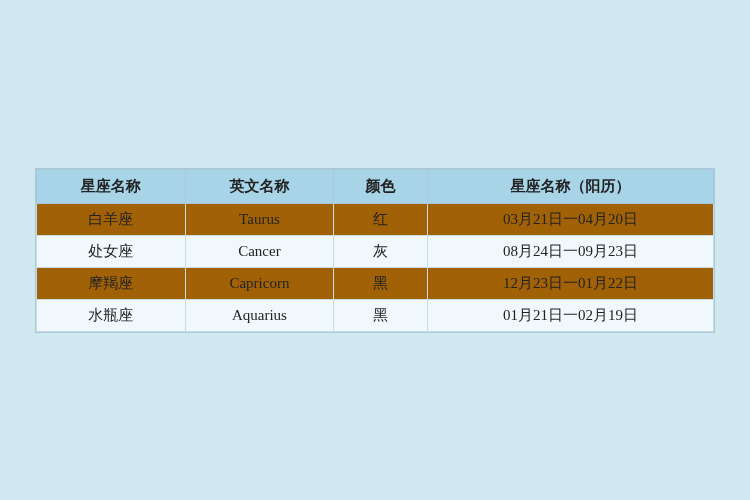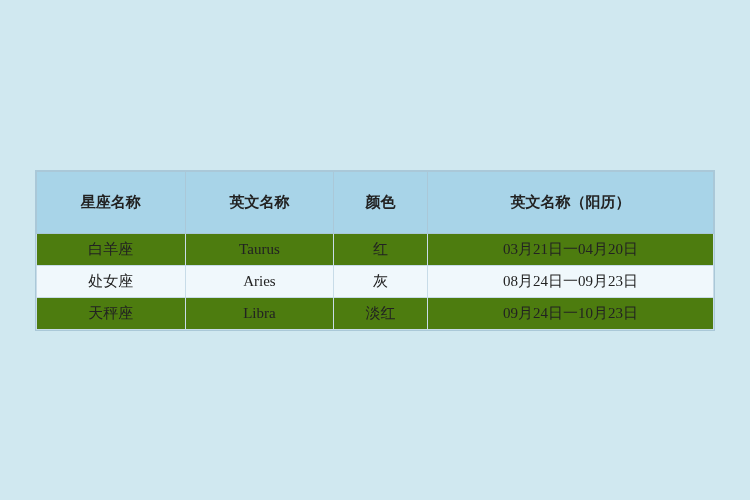--- a/index.html
+++ b/index.html
@@ -18,63 +18,69 @@
       border: 1px solid #aac8d8;
       width: 680px;
     }
     table {
       width: 100%;
       border-collapse: collapse;
     }
     thead tr th {
       background: #a8d4e8;
       border: 1px solid #aac8d8;
-      padding: 21px 10px;
+      padding: 7px 10px;
       text-align: center;
       font-weight: bold;
       color: #222;
     }
     tbody tr td {
       border: 1px solid #c8dce8;
       padding: 6px 10px;
       text-align: center;
       color: #222;
-      background: #4d7c0f;
+      background: #a16207;
     }
     tbody tr:nth-child(even) td {
       background: #f0f8fc;
     }
   </style>
 </head>
 <body>
 
 <div class="table-wrapper">
   <table>
     <thead>
       <tr>
       <th>星座名称</th>
           <th>英文名称</th>
           <th>颜色</th>
-          <th>英文名称（阳历）</th>
+          <th>星座名称（阳历）</th>
         </tr>
     </thead>
     <tbody>
     <tr>
           <td>白羊座</td>
           <td>Taurus</td>
           <td>红</td>
           <td>03月21日一04月20日</td>
         </tr>
         <tr>
           <td>处女座</td>
-          <td>Aries</td>
+          <td>Cancer</td>
           <td>灰</td>
           <td>08月24日一09月23日</td>
         </tr>
         <tr>
-          <td>天秤座</td>
-          <td>Libra</td>
-          <td>淡红</td>
-          <td>09月24日一10月23日</td>
+          <td>摩羯座</td>
+          <td>Capricorn</td>
+          <td>黑</td>
+          <td>12月23日一01月22日</td>
+        </tr>
+        <tr>
+          <td>水瓶座</td>
+          <td>Aquarius</td>
+          <td>黑</td>
+          <td>01月21日一02月19日</td>
         </tr>
       </tbody>
   </table>
 </div>
 
 </body></html>

